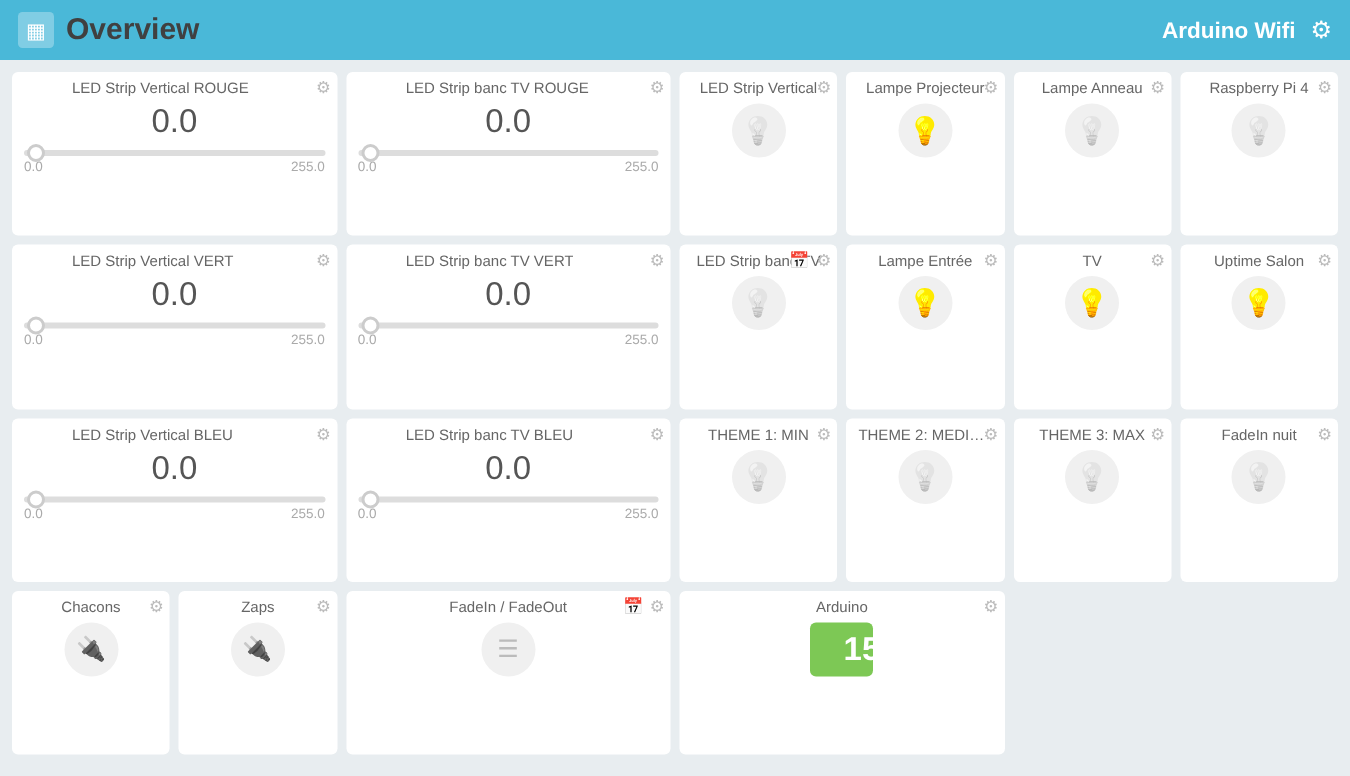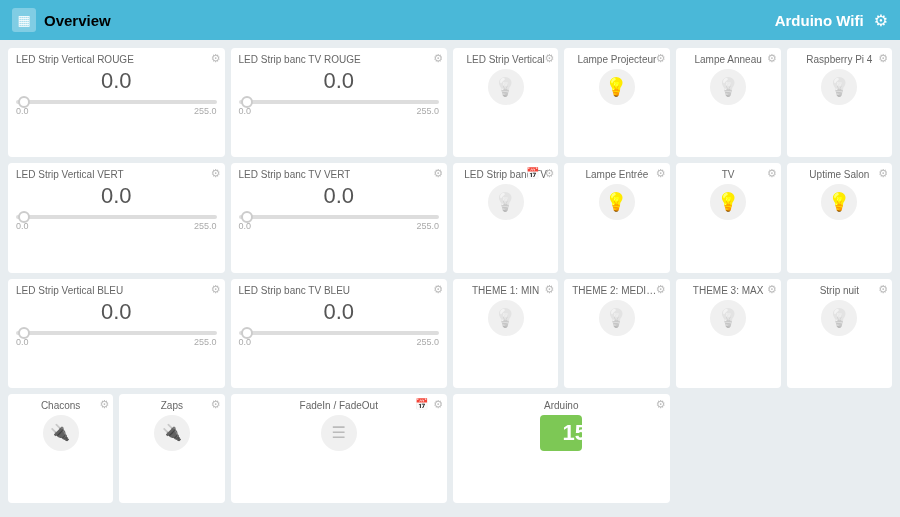--- a/index.html
+++ b/index.html
@@ -18,21 +18,21 @@
       display: flex; align-items: center; gap: 8px;
     }
     #header .logo-icon {
       background: rgba(255,255,255,0.3);
       border-radius: 3px;
       width: 24px; height: 24px;
       display: flex; align-items: center; justify-content: center;
       color: white; font-size: 14px;
     }
     #header .title {
-      color: #000000; font-size: 15px; font-weight: 600;
+      color: #404040; font-size: 20px; font-weight: 600;
     }
     #header .right-area {
       display: flex; align-items: center; gap: 10px;
     }
     #header .arduino-label {
       color: white; font-size: 15px; font-weight: 600;
     }
     #header .gear-btn {
       color: white; font-size: 16px; cursor: pointer;
     }
@@ -64,21 +64,21 @@
       color: #bbb; font-size: 11px; cursor: pointer;
     }
     .card-calendar {
       position: absolute; top: 4px; right: 18px;
       color: #bbb; font-size: 11px; cursor: pointer;
     }
 
     .card-title {
       font-size: 10px; color: #666; font-weight: 500;
       line-height: 1.2; max-width: 100%;
-      white-space: nowrap; overflow: hidden; text-overflow: ellipsis;
+      white-space: nowrap; overflow: hidden; text-overflow: ellipsis; margin-left: 32px;
     }
 
     
     .card-slider {
       grid-column: span 2;
     }
     .card-slider .value {
       font-size: 22px; color: #555; font-weight: 300;
       margin: 2px 0;
       align-self: center; width: 100%; text-align: center;
@@ -346,21 +346,21 @@
   <div class="card card-lamp">
     <span class="card-gear">⚙</span>
     <span class="card-title-center">THEME 3: MAX</span>
     <div class="lamp-icon-wrap gray">
       <span class="bulb" style="filter: grayscale(1) opacity(0.4);">💡</span>
     </div>
   </div>
 
   <div class="card card-lamp">
     <span class="card-gear">⚙</span>
-    <span class="card-title-center">Strip nuit</span>
+    <span class="card-title-center">FadeIn nuit</span>
     <div class="lamp-icon-wrap gray">
       <span class="bulb" style="filter: grayscale(1) opacity(0.4);">💡</span>
     </div>
   </div>
 
   <div class="card card-lamp card-special" style="grid-column: span 1;">
     <span class="card-gear">⚙</span>
     <span class="card-title-center">Chacons</span>
     <div class="plug-icon-wrap">
       <span class="plug-icon">🔌</span>

